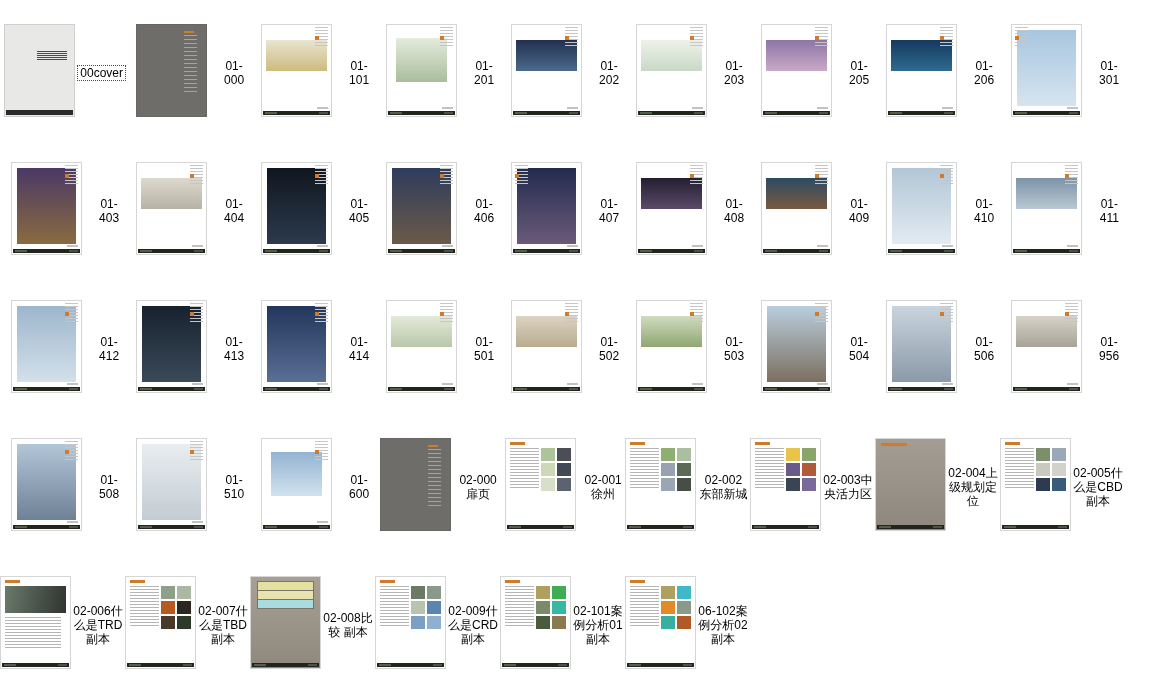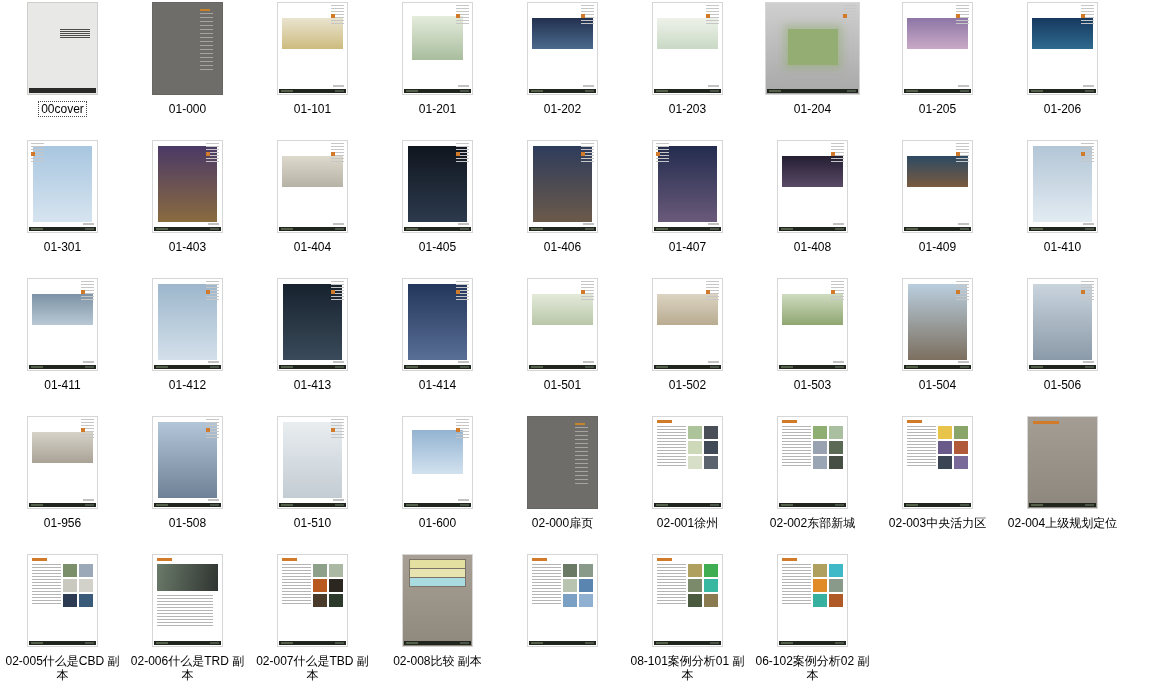--- a/index.html
+++ b/index.html
@@ -1,18 +1,18 @@
 <!DOCTYPE html>
 <html><head>
 <meta charset="utf-8">
 <style>
   html,body{margin:0;padding:0;background:#ffffff;width:1155px;height:689px;overflow:hidden;
     font-family:"Liberation Sans","DejaVu Sans",sans-serif;}
   .grid{display:grid;grid-template-columns:repeat(9,125px);grid-auto-rows:138px;padding-top:1px;}
-  .cell{display:flex;flex-direction:column;align-items:center;}
+  .cell{display:flex;flex-direction:row;align-items:center;}
   .thumb{height:95px;width:100%;display:flex;align-items:center;justify-content:center;}
   .page{position:relative;width:71px;height:93px;background:#ffffff;border:1px solid #d6d6d6;
     box-sizing:border-box;overflow:hidden;}
   .page.fullw{width:95px;}
   .page.dark{background:#6f6d6a;border-color:#686663;}
   .page.cover{background:#e8e8e6;border-color:#cfcfcd;}
   .pfooter{position:absolute;left:1px;right:1px;bottom:1px;height:4px;background:#20261e;}
   .pfooter::before{content:"";position:absolute;left:2px;top:1px;width:12px;height:2px;background:#55604a;}
   .pfooter::after{content:"";position:absolute;right:2px;top:1px;width:9px;height:2px;background:#4a5548;}
   .pgnum{position:absolute;right:3px;bottom:7px;width:11px;height:2px;background:#c2c2c2;}
@@ -111,31 +111,20 @@
           <div class="img wide" style="background: linear-gradient(rgb(238, 242, 234), rgb(200, 217, 197));"></div>
           <div class="logo tr"></div>
           <div class="pgnum"></div>
           <div class="pfooter"></div>
         </div>
       </div>
       <div class="label">01-203</div>
     </div>
     <div class="cell">
       <div class="thumb">
-        <div class="page fullw">
-          <div class="img full" style="background: linear-gradient(rgb(207, 207, 207), rgb(168, 168, 168));"></div>
-          <div class="greencenter"></div>
-          <div class="logo tr"></div>
-          <div class="pfooter"></div>
-        </div>
-      </div>
-      <div class="label">01-204</div>
-    </div>
-    <div class="cell">
-      <div class="thumb">
         <div class="page">
           <div class="img wide" style="background: linear-gradient(rgb(141, 118, 166), rgb(201, 169, 198));"></div>
           <div class="logo tr"></div>
           <div class="pgnum"></div>
           <div class="pfooter"></div>
         </div>
       </div>
       <div class="label">01-205</div>
     </div>
     <div class="cell">
@@ -534,38 +523,39 @@
             <div style="background: rgb(106, 122, 100);"></div>
             <div style="background: rgb(138, 154, 138);"></div>
             <div style="background: rgb(185, 196, 176);"></div>
             <div style="background: rgb(90, 133, 176);"></div>
             <div style="background: rgb(122, 160, 196);"></div>
             <div style="background: rgb(143, 176, 208);"></div>
           </div>
           <div class="pfooter"></div>
         </div>
       </div>
+      <div class="label">02-009什么是CRD 副本</div>
     </div>
     <div class="cell">
       <div class="thumb">
         <div class="page">
           <div class="dochead"></div>
           <div class="doclines"></div>
           <div class="blocks">
             <div style="background: rgb(176, 160, 96);"></div>
             <div style="background: rgb(63, 174, 82);"></div>
             <div style="background: rgb(122, 138, 106);"></div>
             <div style="background: rgb(56, 184, 160);"></div>
             <div style="background: rgb(74, 90, 63);"></div>
             <div style="background: rgb(138, 122, 80);"></div>
           </div>
           <div class="pfooter"></div>
         </div>
       </div>
-      <div class="label">08-101案例分析01 副本</div>
+      <div class="label">02-101案例分析01 副本</div>
     </div>
     <div class="cell">
       <div class="thumb">
         <div class="page">
           <div class="dochead"></div>
           <div class="doclines"></div>
           <div class="blocks">
             <div style="background: rgb(176, 160, 96);"></div>
             <div style="background: rgb(63, 184, 200);"></div>
             <div style="background: rgb(224, 138, 40);"></div>

